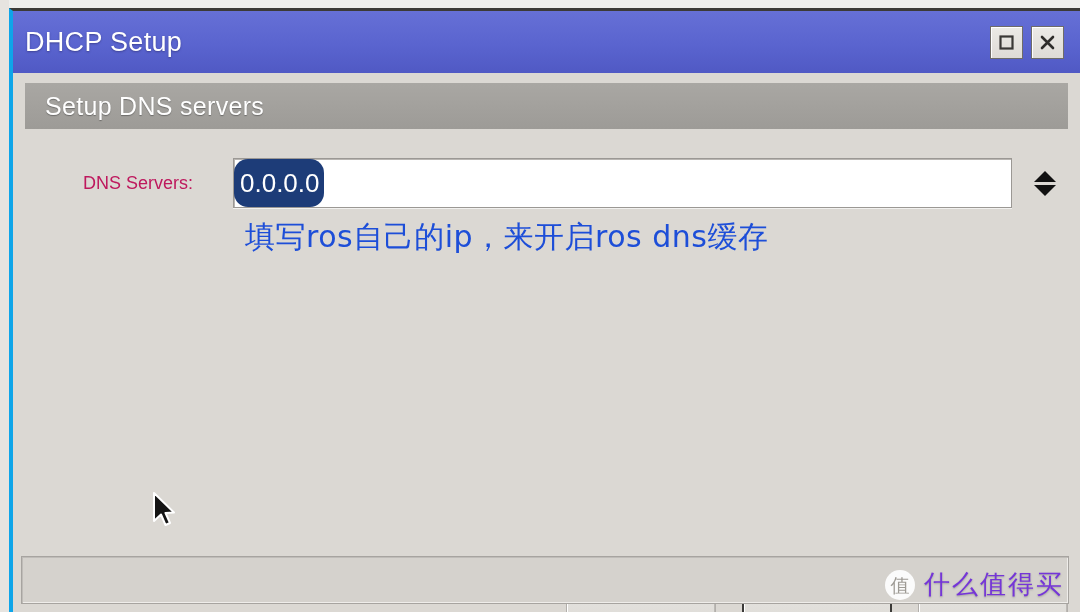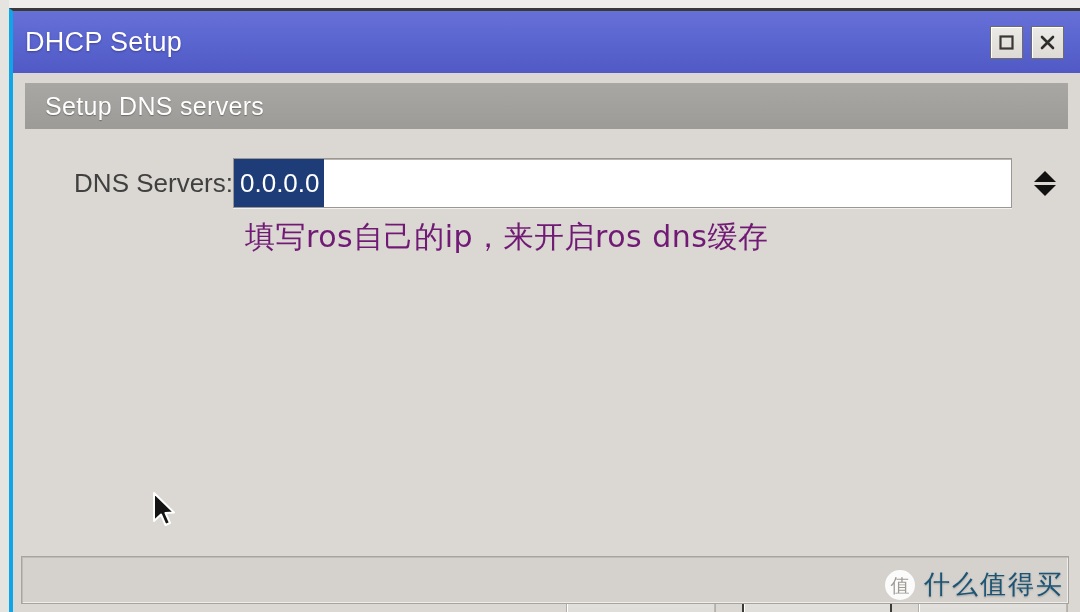--- a/index.html
+++ b/index.html
@@ -116,24 +116,24 @@
   #field-row {
     position: absolute;
     left: 12px;
     top: 28px;
     right: 14px;
     height: 52px;
     display: flex;
     align-items: center;
   }
   .field-label {
-    color: #404040;
-    font-size: 26px;
+    color: #be185d;
+    font-size: 18px;
     width: 208px;
-    text-align: right;
+    text-align: center;
     padding-left: 18px;
     box-sizing: border-box;
     white-space: nowrap;
   }
   .field-input {
     flex: 1;
     height: 50px;
     background: #ffffff;
     border: 1px solid #9b9894;
     box-shadow: inset 1px 1px 0 #b9b6b2, 0 1px 0 #f2f1ef;
@@ -146,20 +146,21 @@
   .field-value-sel {
     background: #1d3c78;
     color: #ffffff;
     font-size: 26px;
     line-height: 48px;
     padding: 0 4px 0 6px;
     height: 48px;
     display: inline-block;
     white-space: nowrap;
     font-family: "Liberation Sans", "DejaVu Sans", sans-serif;
+    border-radius: 14px;
   }
   .spinner {
     width: 42px;
     height: 50px;
     margin-left: 12px;
     display: flex;
     flex-direction: column;
     align-items: center;
     justify-content: center;
     gap: 3px;
@@ -171,21 +172,21 @@
     border-right: 11px solid transparent;
   }
   .spin-up { border-bottom: 11px solid #111111; }
   .spin-down { border-top: 11px solid #111111; }
 
   
   #annotation {
     position: absolute;
     left: 232px;
     top: 88px;
-    color: #701a75;
+    color: #1d4ed8;
     font-size: 30px;
     letter-spacing: 0.5px;
     white-space: nowrap;
     font-family: "DejaVu Sans", "Liberation Sans", sans-serif;
   }
 
   
   #button-row {
     position: absolute;
     left: 0;
@@ -255,21 +256,21 @@
     width: 30px; height: 30px;
     border-radius: 50%;
     background: #ffffff;
     color: #9a9791;
     font-size: 19px;
     line-height: 30px;
     text-align: center;
     font-family: "DejaVu Sans", sans-serif;
   }
   #watermark .wm-text {
-    color: #0c4a6e;
+    color: #6d28d9;
     font-size: 26px;
     letter-spacing: 2px;
     font-family: "DejaVu Sans", sans-serif;
     text-shadow: 0 1px 2px rgba(100,100,100,0.5);
   }
 </style>
 </head>
 <body>
 
 <div id="screen">

